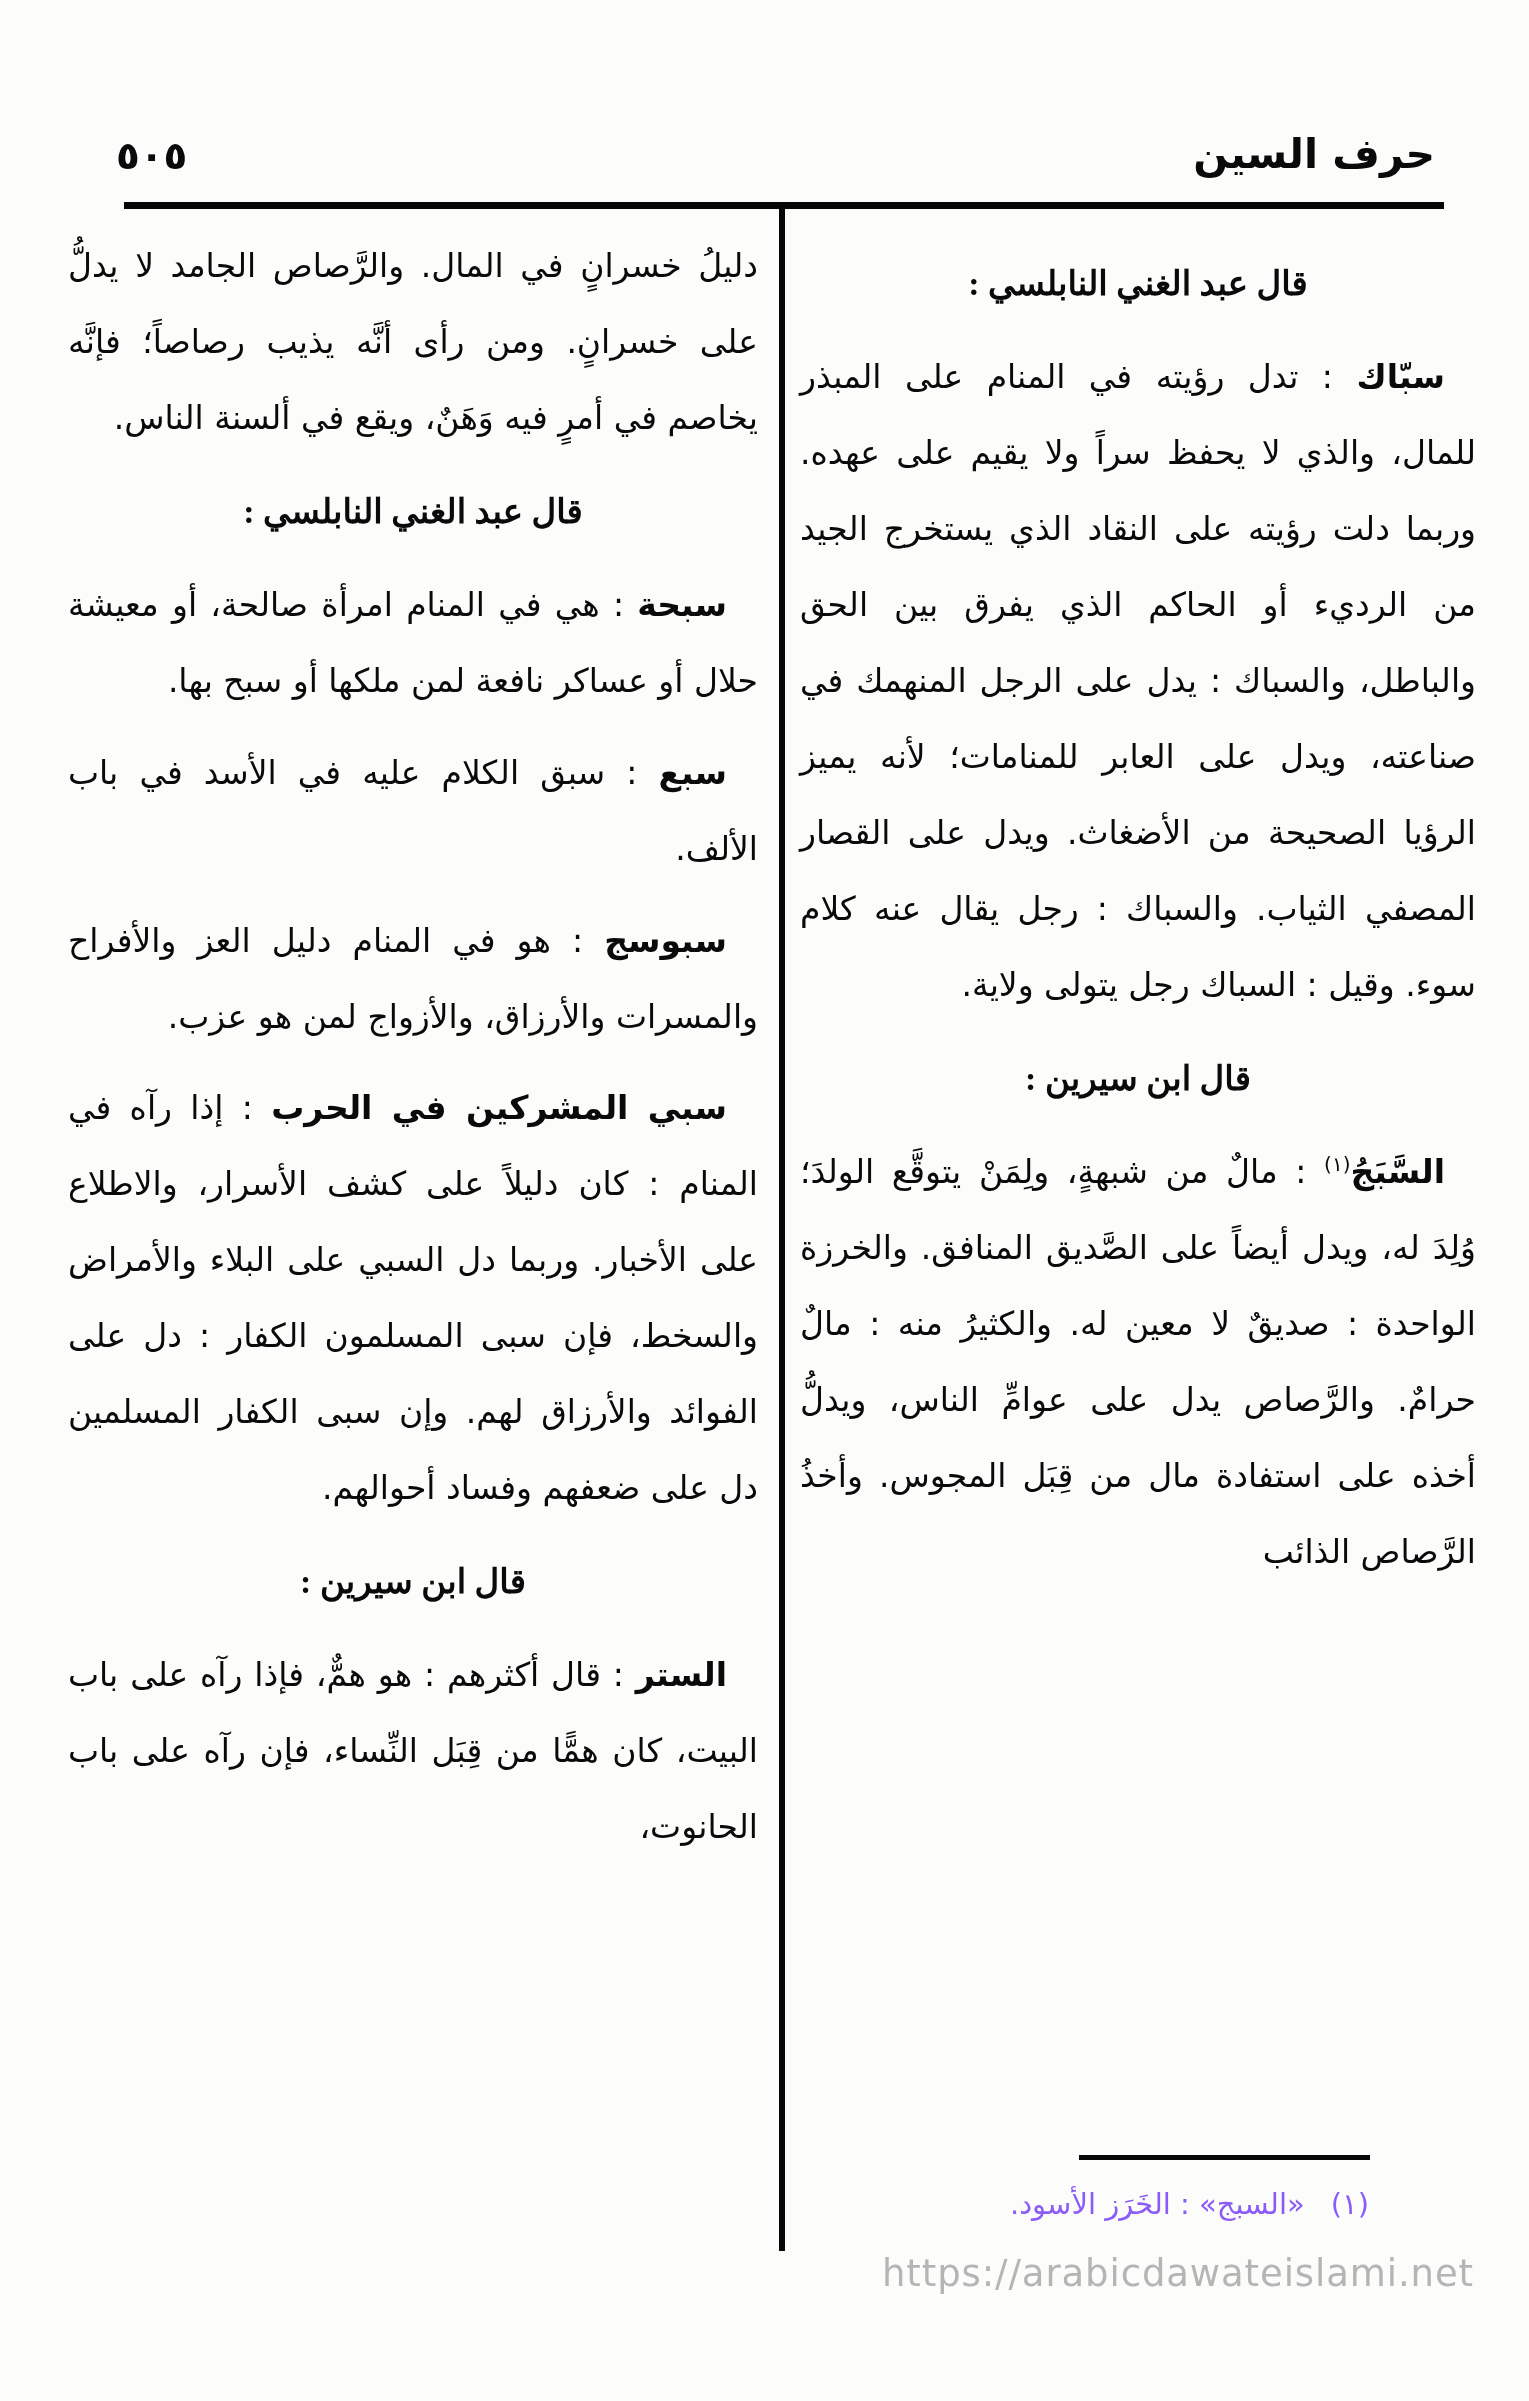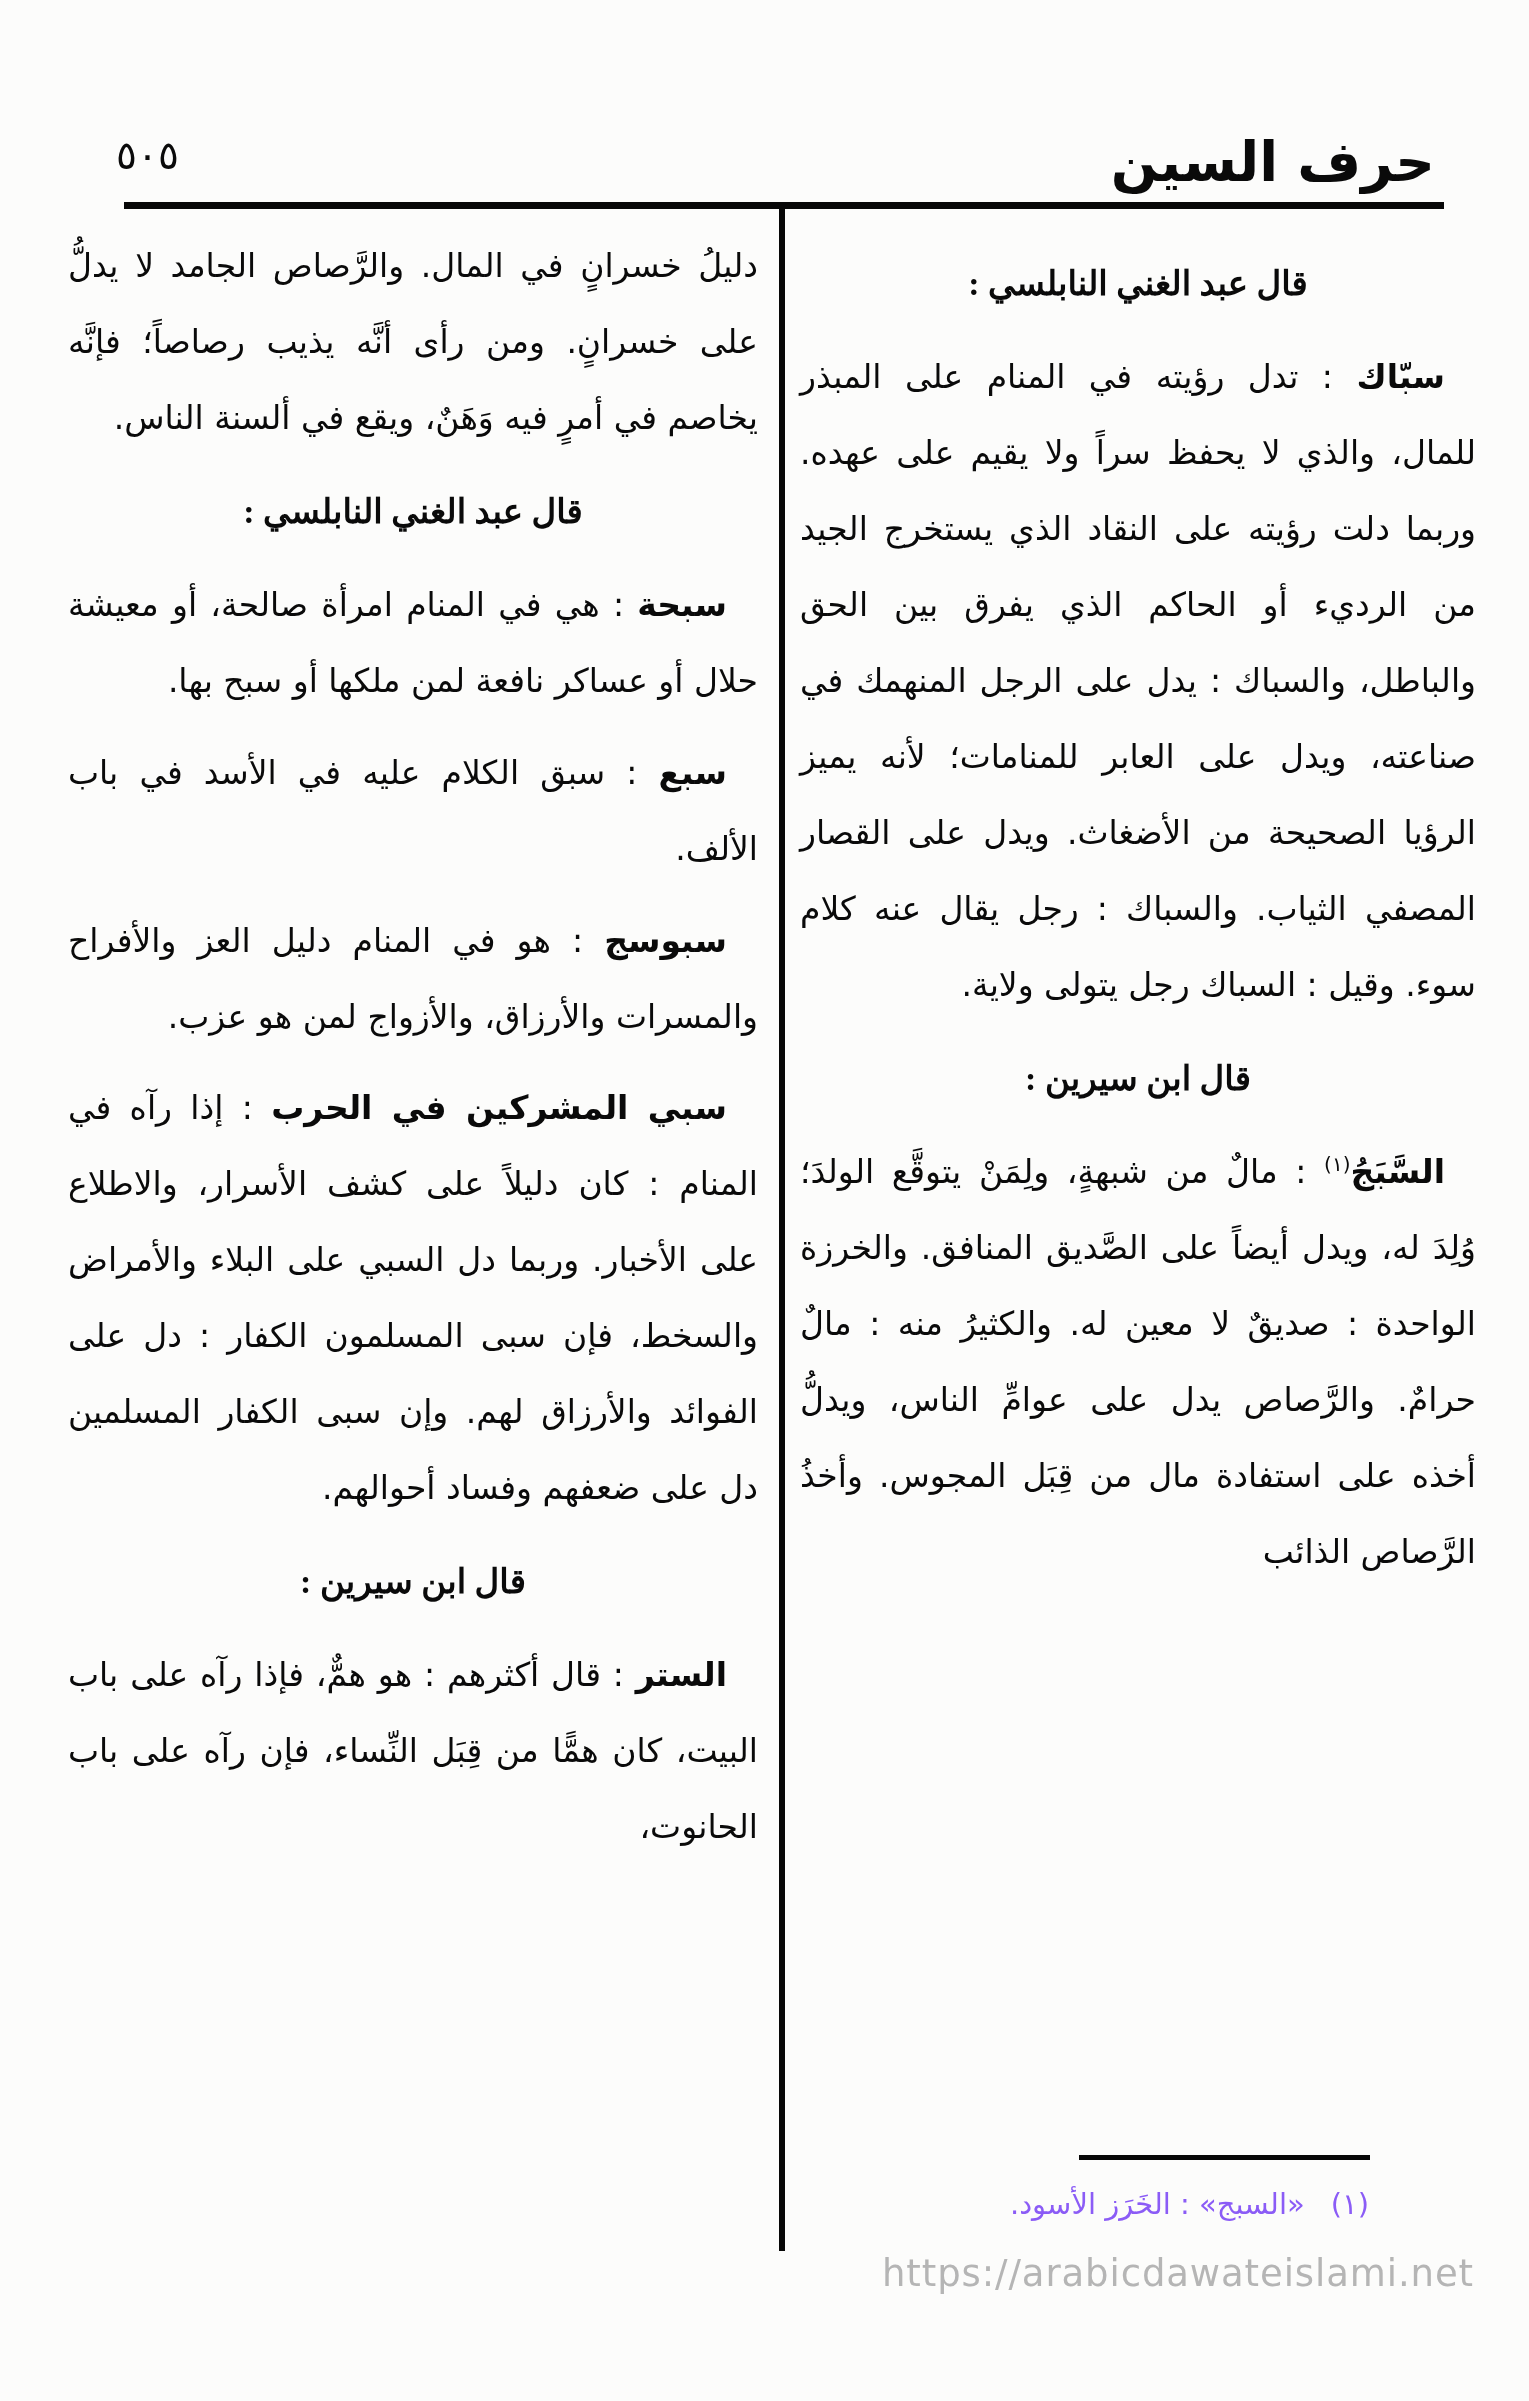--- a/index.html
+++ b/index.html
@@ -12,26 +12,26 @@
     position: relative;
     width: 1529px; height: 2401px;
     background: #fcfcfb;
     color: #0c0c0c;
     direction: rtl;
     overflow: hidden;
   }
   
   .chapter-title {
     position: absolute; top: 130px; right: 94px;
-    font-size: 55px; font-weight: bold; letter-spacing: 0.9px;
+    font-size: 41px; font-weight: bold; letter-spacing: 0.9px;
     color: #0a0a0a;
   }
   .page-number {
     position: absolute; top: 133px; left: 116px;
-    font-size: 39px; font-weight: normal;
+    font-size: 39px; font-weight: bold;
     color: #0a0a0a;
   }
   .top-rule {
     position: absolute; left: 124px; top: 202px;
     width: 1320px; height: 7px;
     background: #070707;
   }
   .col-divider {
     position: absolute; left: 779px; top: 202px;
     width: 6.1px; height: 2049px;

